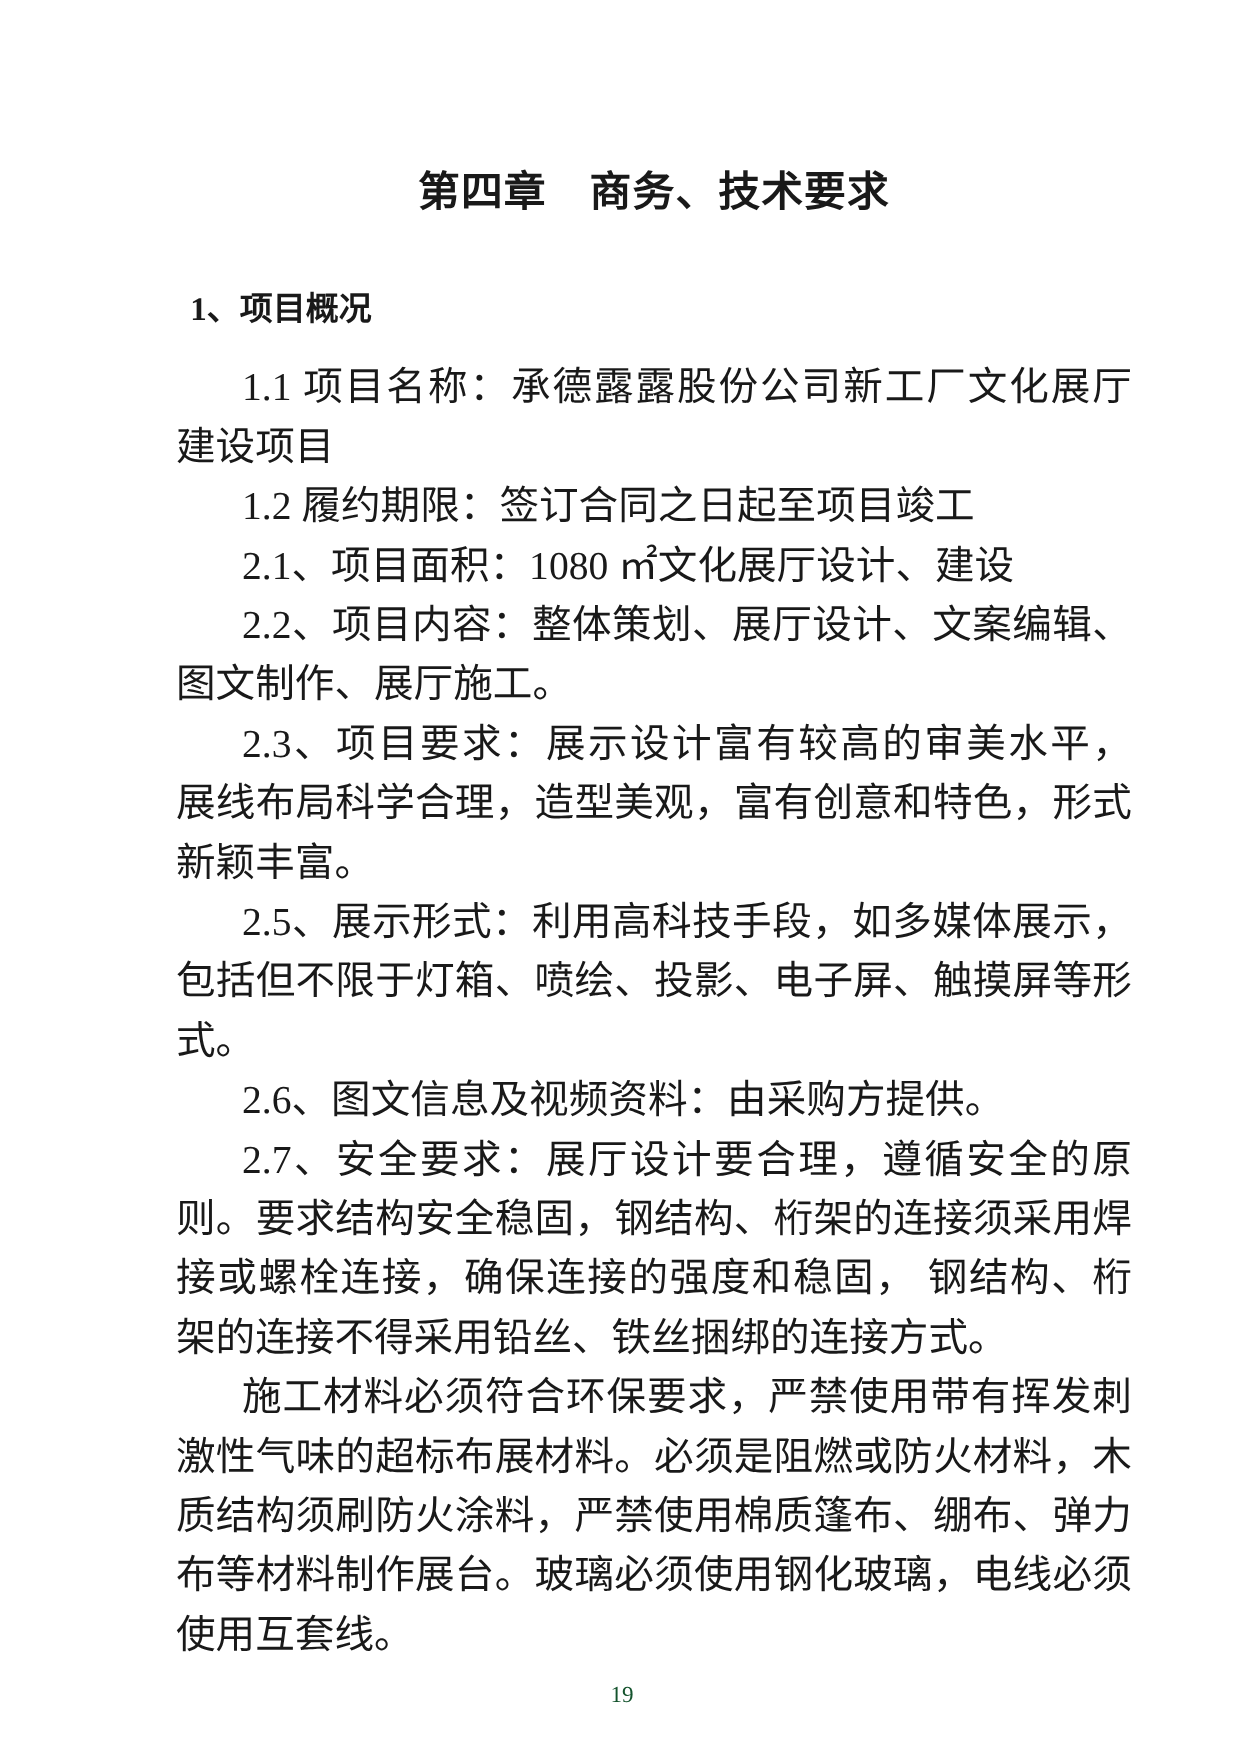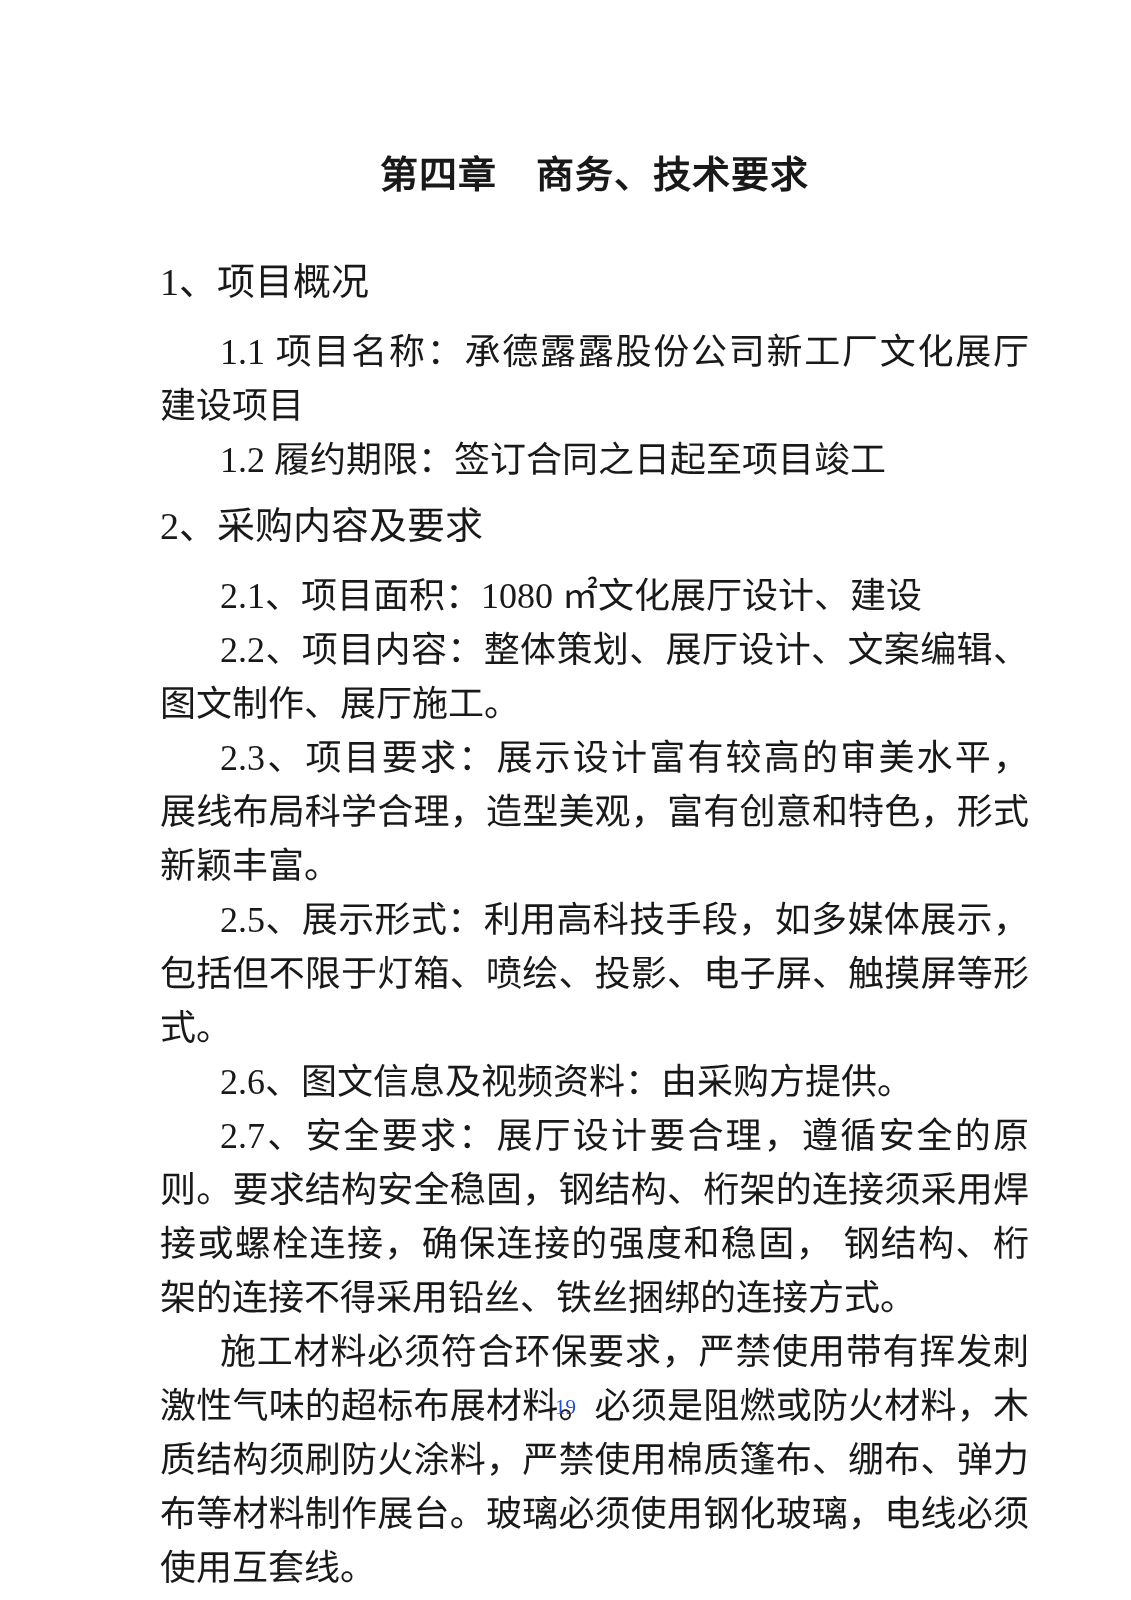--- a/index.html
+++ b/index.html
@@ -21,61 +21,60 @@
   }
   .doc-title {
     font-size: 38px;
     font-weight: 700;
     line-height: 50px;
     text-align: center;
     margin: 0 0 55px 0;
     letter-spacing: 1px;
   }
   .section-heading {
-    font-size: 38px;
-    font-weight: 400;
+    font-size: 30px;
+    font-weight: 700;
     line-height: 54px;
-    margin: 0 0 16px 0;
+    margin: 0 0 16px 13px;
   }
   .section + .section .section-heading {
     margin-top: 12px;
   }
   .body-para {
     font-size: 36px;
     line-height: 54px;
     margin: 0;
     text-align: justify;
     text-indent: 60px;
   }
   .page-number {
     position: absolute;
-    top: 1395px;
+    top: 1528px;
     left: 0;
     width: 100%;
     text-align: center;
     font-size: 21px;
-    color: #1d4ed8;
+    color: #14532d;
   }
 </style>
 </head>
 <body>
 
 <div class="page">
   <div class="content">
 
     <h1 class="doc-title">第四章　商务、技术要求</h1>
 
     <section class="section">
       <h2 class="section-heading">1、项目概况</h2>
       <p class="body-para">1.1 项目名称：承德露露股份公司新工厂文化展厅建设项目</p>
       <p class="body-para">1.2 履约期限：签订合同之日起至项目竣工</p>
     </section>
 
     <section class="section">
-      <h2 class="section-heading">2、采购内容及要求</h2>
       <p class="body-para">2.1、项目面积：1080 ㎡文化展厅设计、建设</p>
       <p class="body-para">2.2、项目内容：整体策划、展厅设计、文案编辑、图文制作、展厅施工。</p>
       <p class="body-para">2.3、项目要求：展示设计富有较高的审美水平， 展线布局科学合理，造型美观，富有创意和特色，形式新颖丰富。</p>
       <p class="body-para">2.5、展示形式：利用高科技手段，如多媒体展示，包括但不限于灯箱、喷绘、投影、电子屏、触摸屏等形式。</p>
       <p class="body-para">2.6、图文信息及视频资料：由采购方提供。</p>
       <p class="body-para">2.7、安全要求：展厅设计要合理，遵循安全的原则。要求结构安全稳固，钢结构、桁架的连接须采用焊接或螺栓连接，确保连接的强度和稳固， 钢结构、桁架的连接不得采用铅丝、铁丝捆绑的连接方式。</p>
       <p class="body-para">施工材料必须符合环保要求，严禁使用带有挥发刺激性气味的超标布展材料。必须是阻燃或防火材料，木质结构须刷防火涂料，严禁使用棉质篷布、绷布、弹力布等材料制作展台。玻璃必须使用钢化玻璃，电线必须使用互套线。</p>
     </section>
 
   </div>

